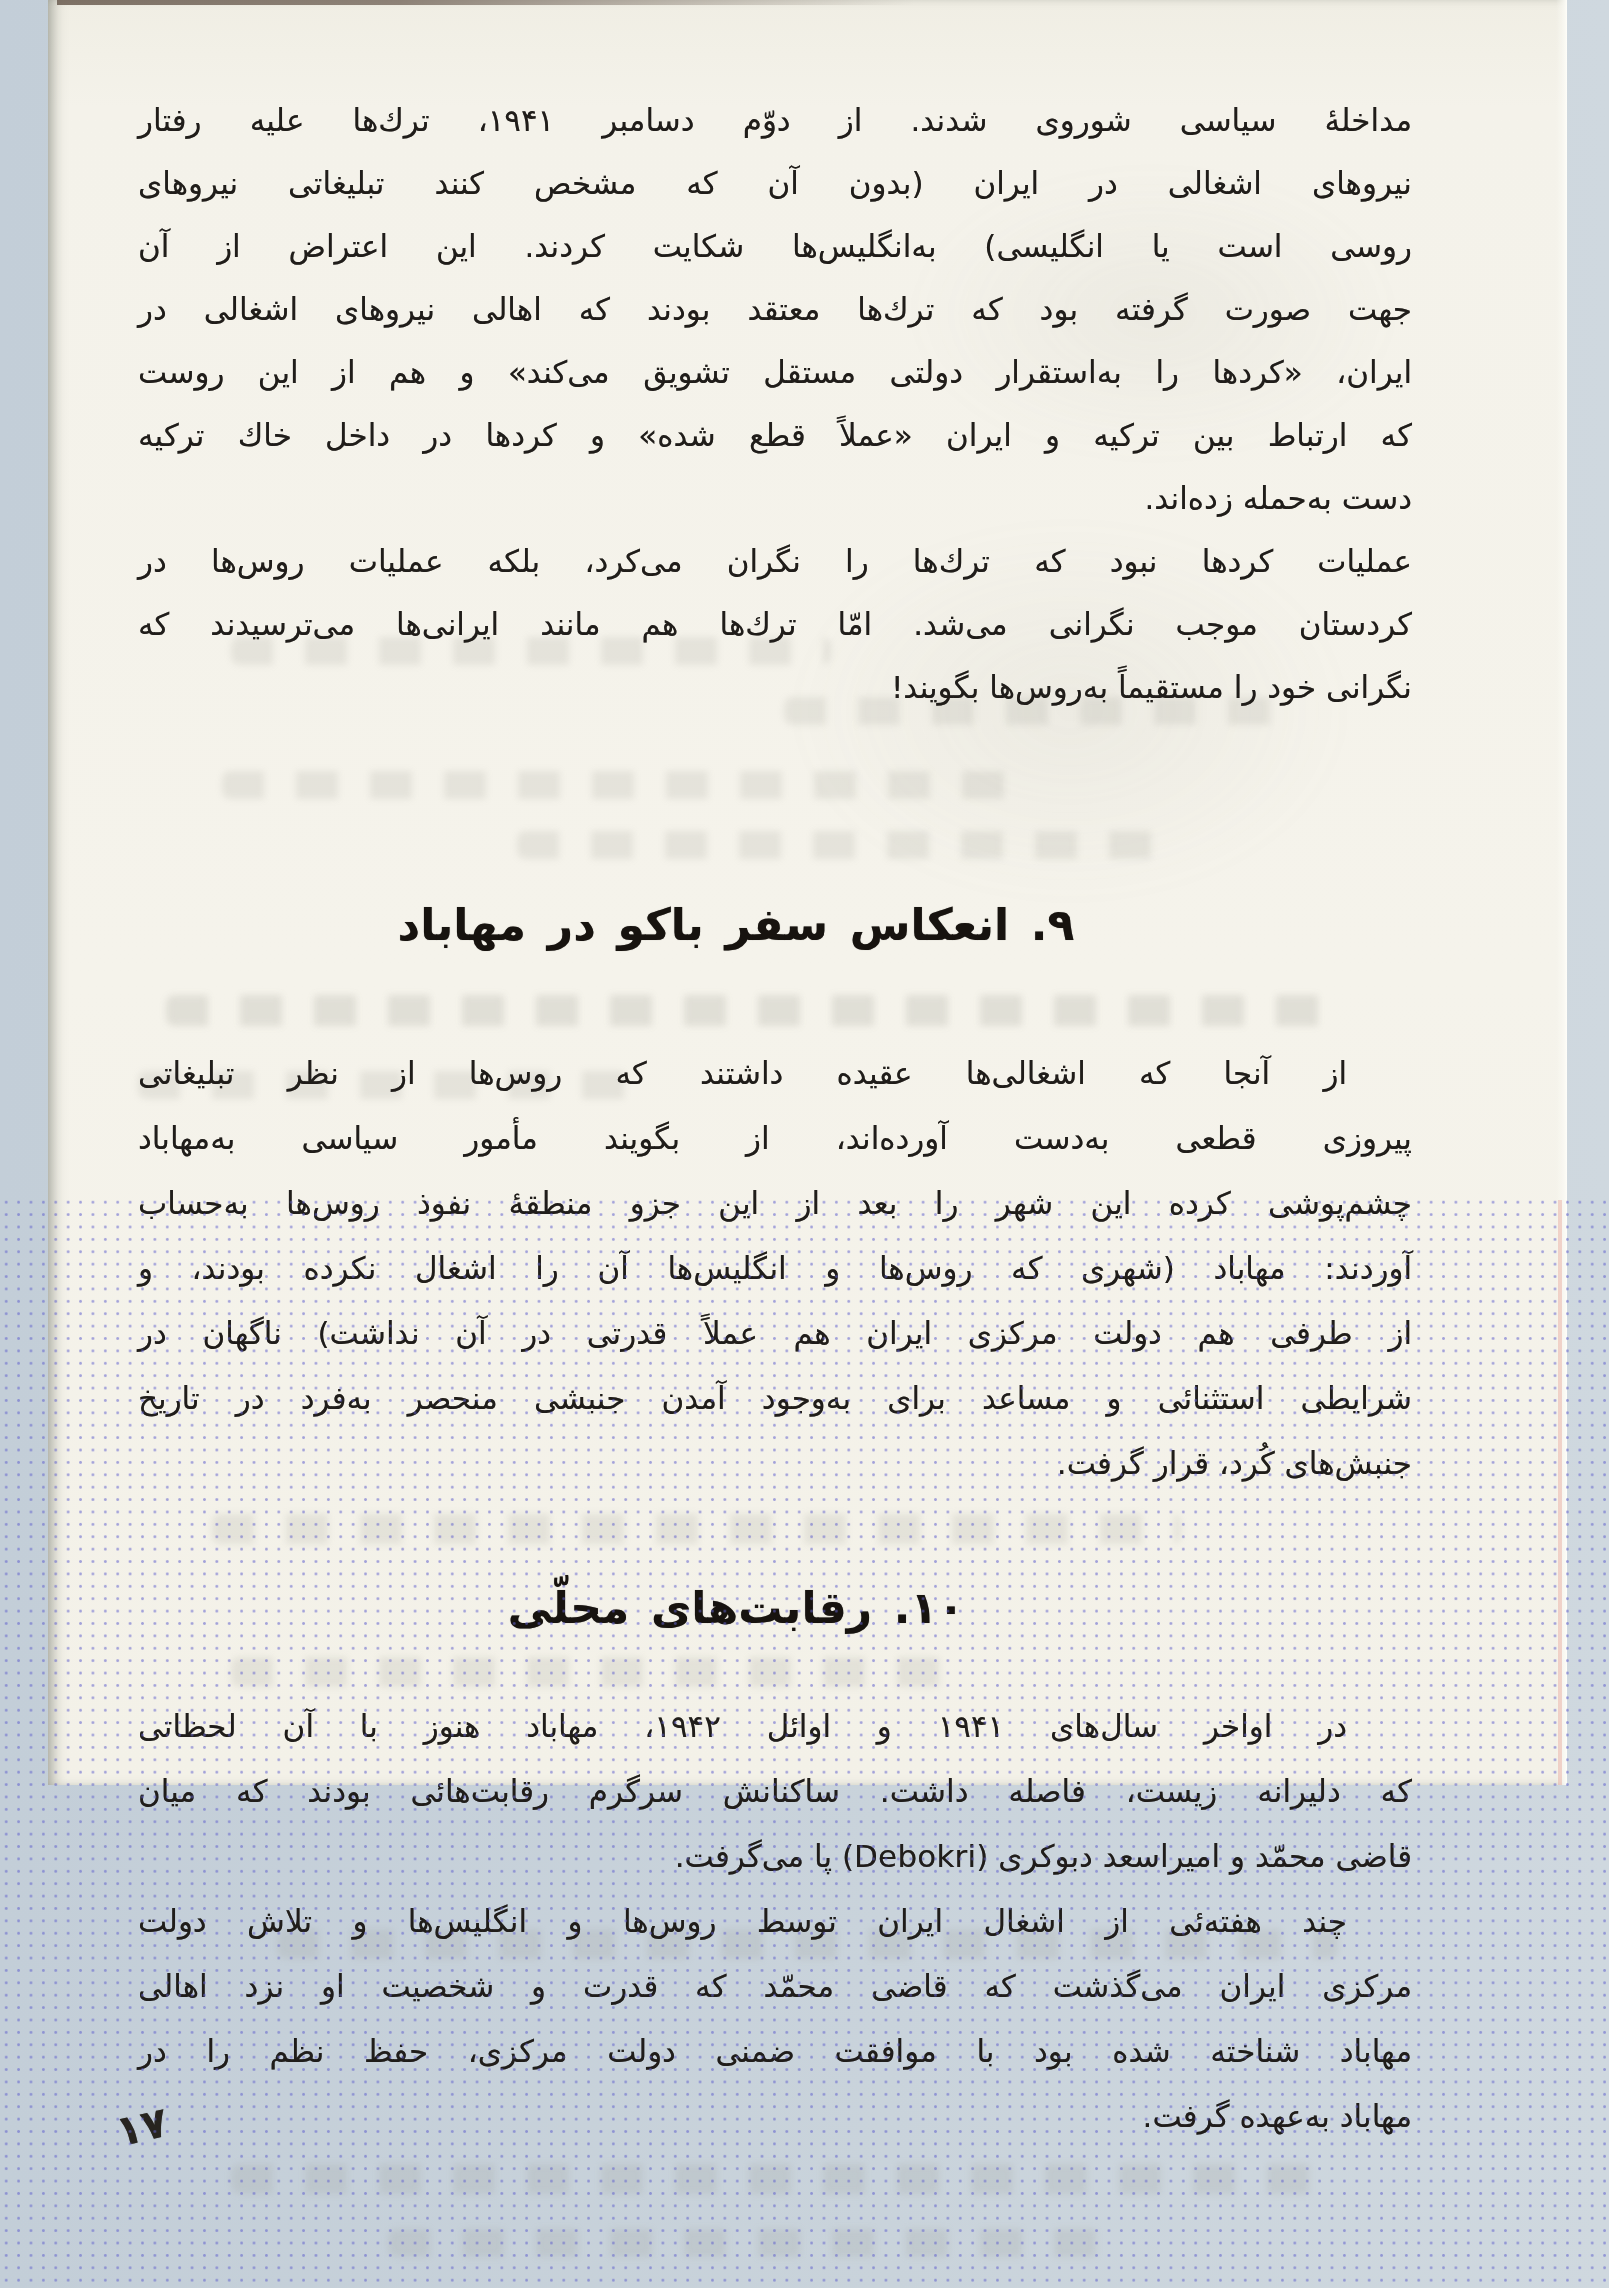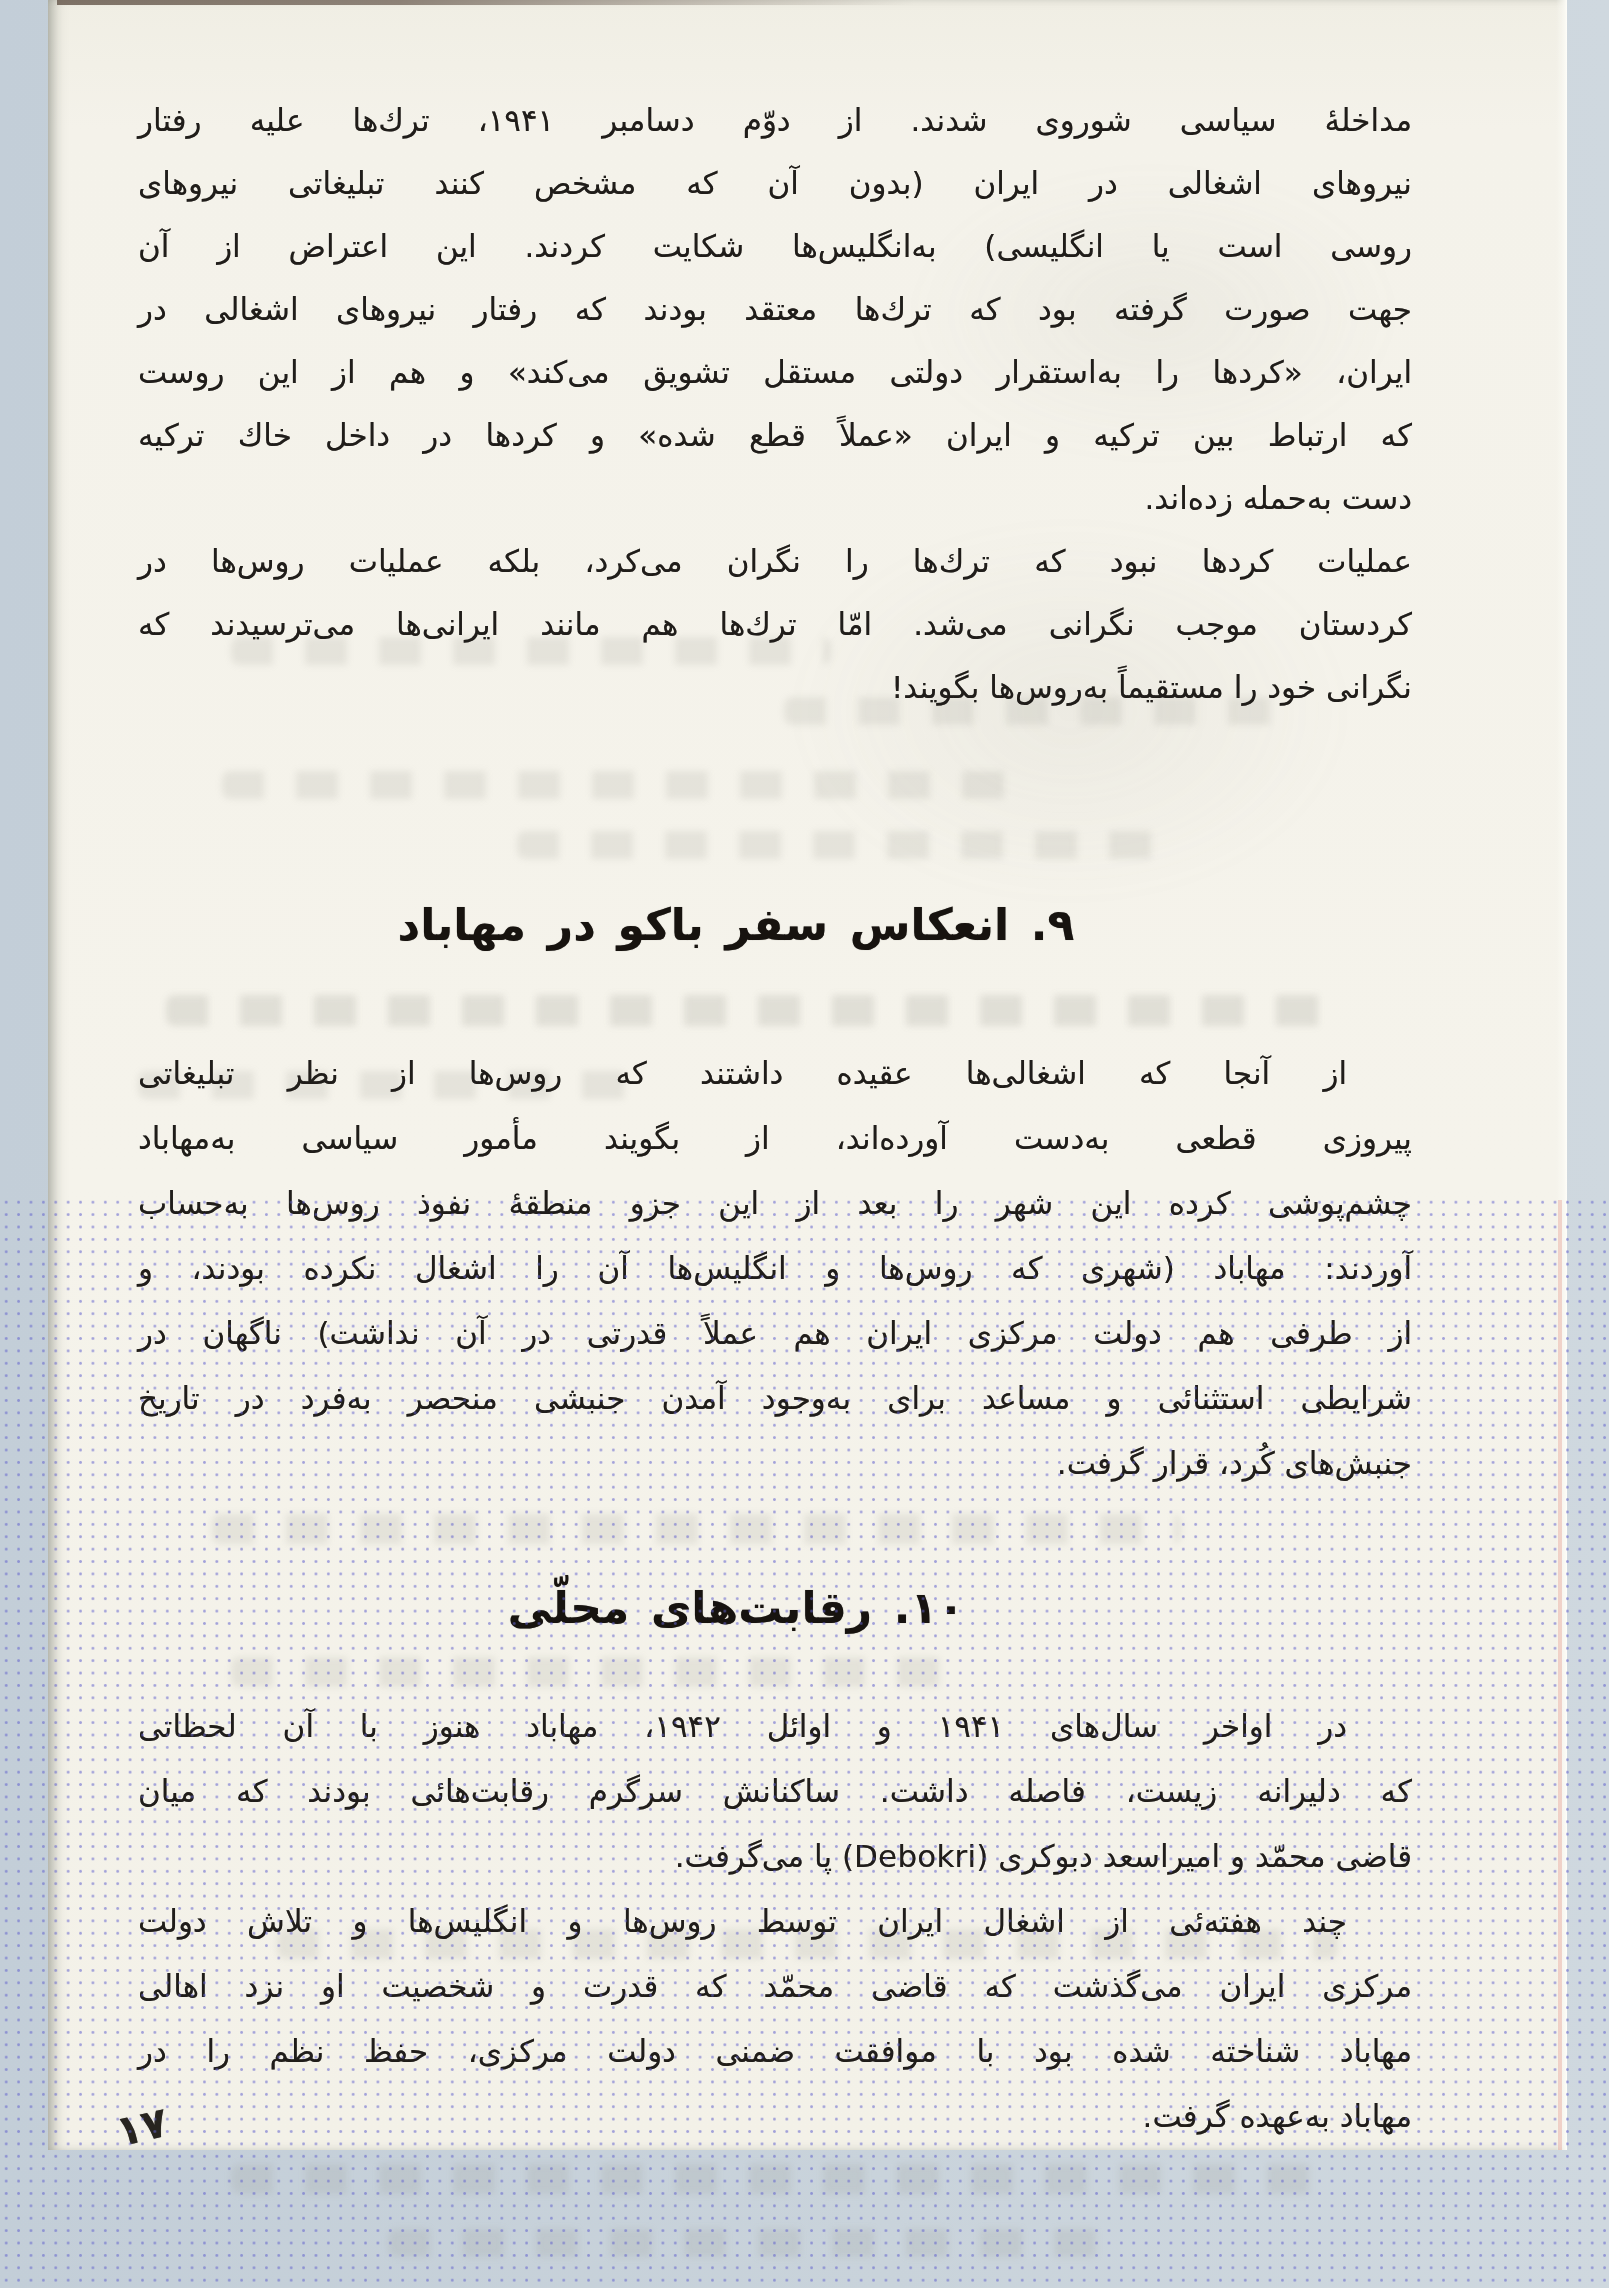--- a/index.html
+++ b/index.html
@@ -2,21 +2,21 @@
 <html lang="fa" style="font-size:14.8px"><head>
 <meta charset="utf-8">
 <style>
   html,body{margin:0;padding:0;}
   body{
     width:1610px;height:2289px;position:relative;overflow:hidden;
     background:linear-gradient(90deg,#c3ced8 0%,#c9d3db 55%,#cfd8df 100%);
     font-family:"DejaVu Sans",sans-serif;
   }
   .paper{
-    position:absolute;left:48px;top:0;width:1519px;height:2150px;
+    position:absolute;left:48px;top:0;width:1519px;height:1785px;
     background:linear-gradient(180deg,#f0eee4 0%,#f4f2ea 6%,#f5f3eb 55%,#f3f1e8 100%);
     box-shadow:inset 11px 0 14.8px -8.3px rgba(75,80,70,.55), inset -3.7px 0 9.2px -3.7px rgba(130,135,125,.30);
   }
   .paper-top-edge{
     position:absolute;left:9.2px;top:0;width:858px;height:4.6px;
     background:linear-gradient(90deg,#6a5c50 0%,#7d7065 40%,rgba(125,112,101,0) 100%);
     opacity:.85;
   }
   .paper-right-highlight{
     position:absolute;right:0;top:0;width:11px;height:100%;
@@ -84,21 +84,21 @@
 
 <div class="paper">
   <div class="paper-top-edge"></div>
   <div class="paper-right-highlight"></div>
   <div class="paper-edge-pink"></div>
 
   <div class="textcol" style="top:89px;">
     <div class="line">مداخلهٔ سیاسی شوروی شدند. از دوّم دسامبر ۱۹۴۱، ترك‌ها علیه رفتار</div>
     <div class="line">نیروهای اشغالی در ایران (بدون آن كه مشخص كنند تبلیغاتی نیروهای</div>
     <div class="line">روسی است یا انگلیسی) به‌انگلیس‌ها شكایت كردند. این اعتراض از آن</div>
-    <div class="line">جهت صورت گرفته بود كه ترك‌ها معتقد بودند كه رفتار نیروهای اشغالی در</div>
+    <div class="line">جهت صورت گرفته بود كه ترك‌ها معتقد بودند كه اهالی نیروهای اشغالی در</div>
     <div class="line">ایران، «كردها را به‌استقرار دولتی مستقل تشویق می‌كند» و هم از این روست</div>
     <div class="line">كه ارتباط بین تركیه و ایران «عملاً قطع شده» و كردها در داخل خاك تركیه</div>
     <div class="line last">دست به‌حمله زده‌اند.</div>
     <div class="line">عملیات كردها نبود كه ترك‌ها را نگران می‌كرد، بلكه عملیات روس‌ها در</div>
     <div class="line">كردستان موجب نگرانی می‌شد. امّا ترك‌ها هم مانند ایرانی‌ها می‌ترسیدند كه</div>
     <div class="line last">نگرانی خود را مستقیماً به‌روس‌ها بگویند!</div>
   </div>
 
   <div class="heading" style="top:879px;">۹. انعكاس سفر باكو در مهاباد</div>
 

